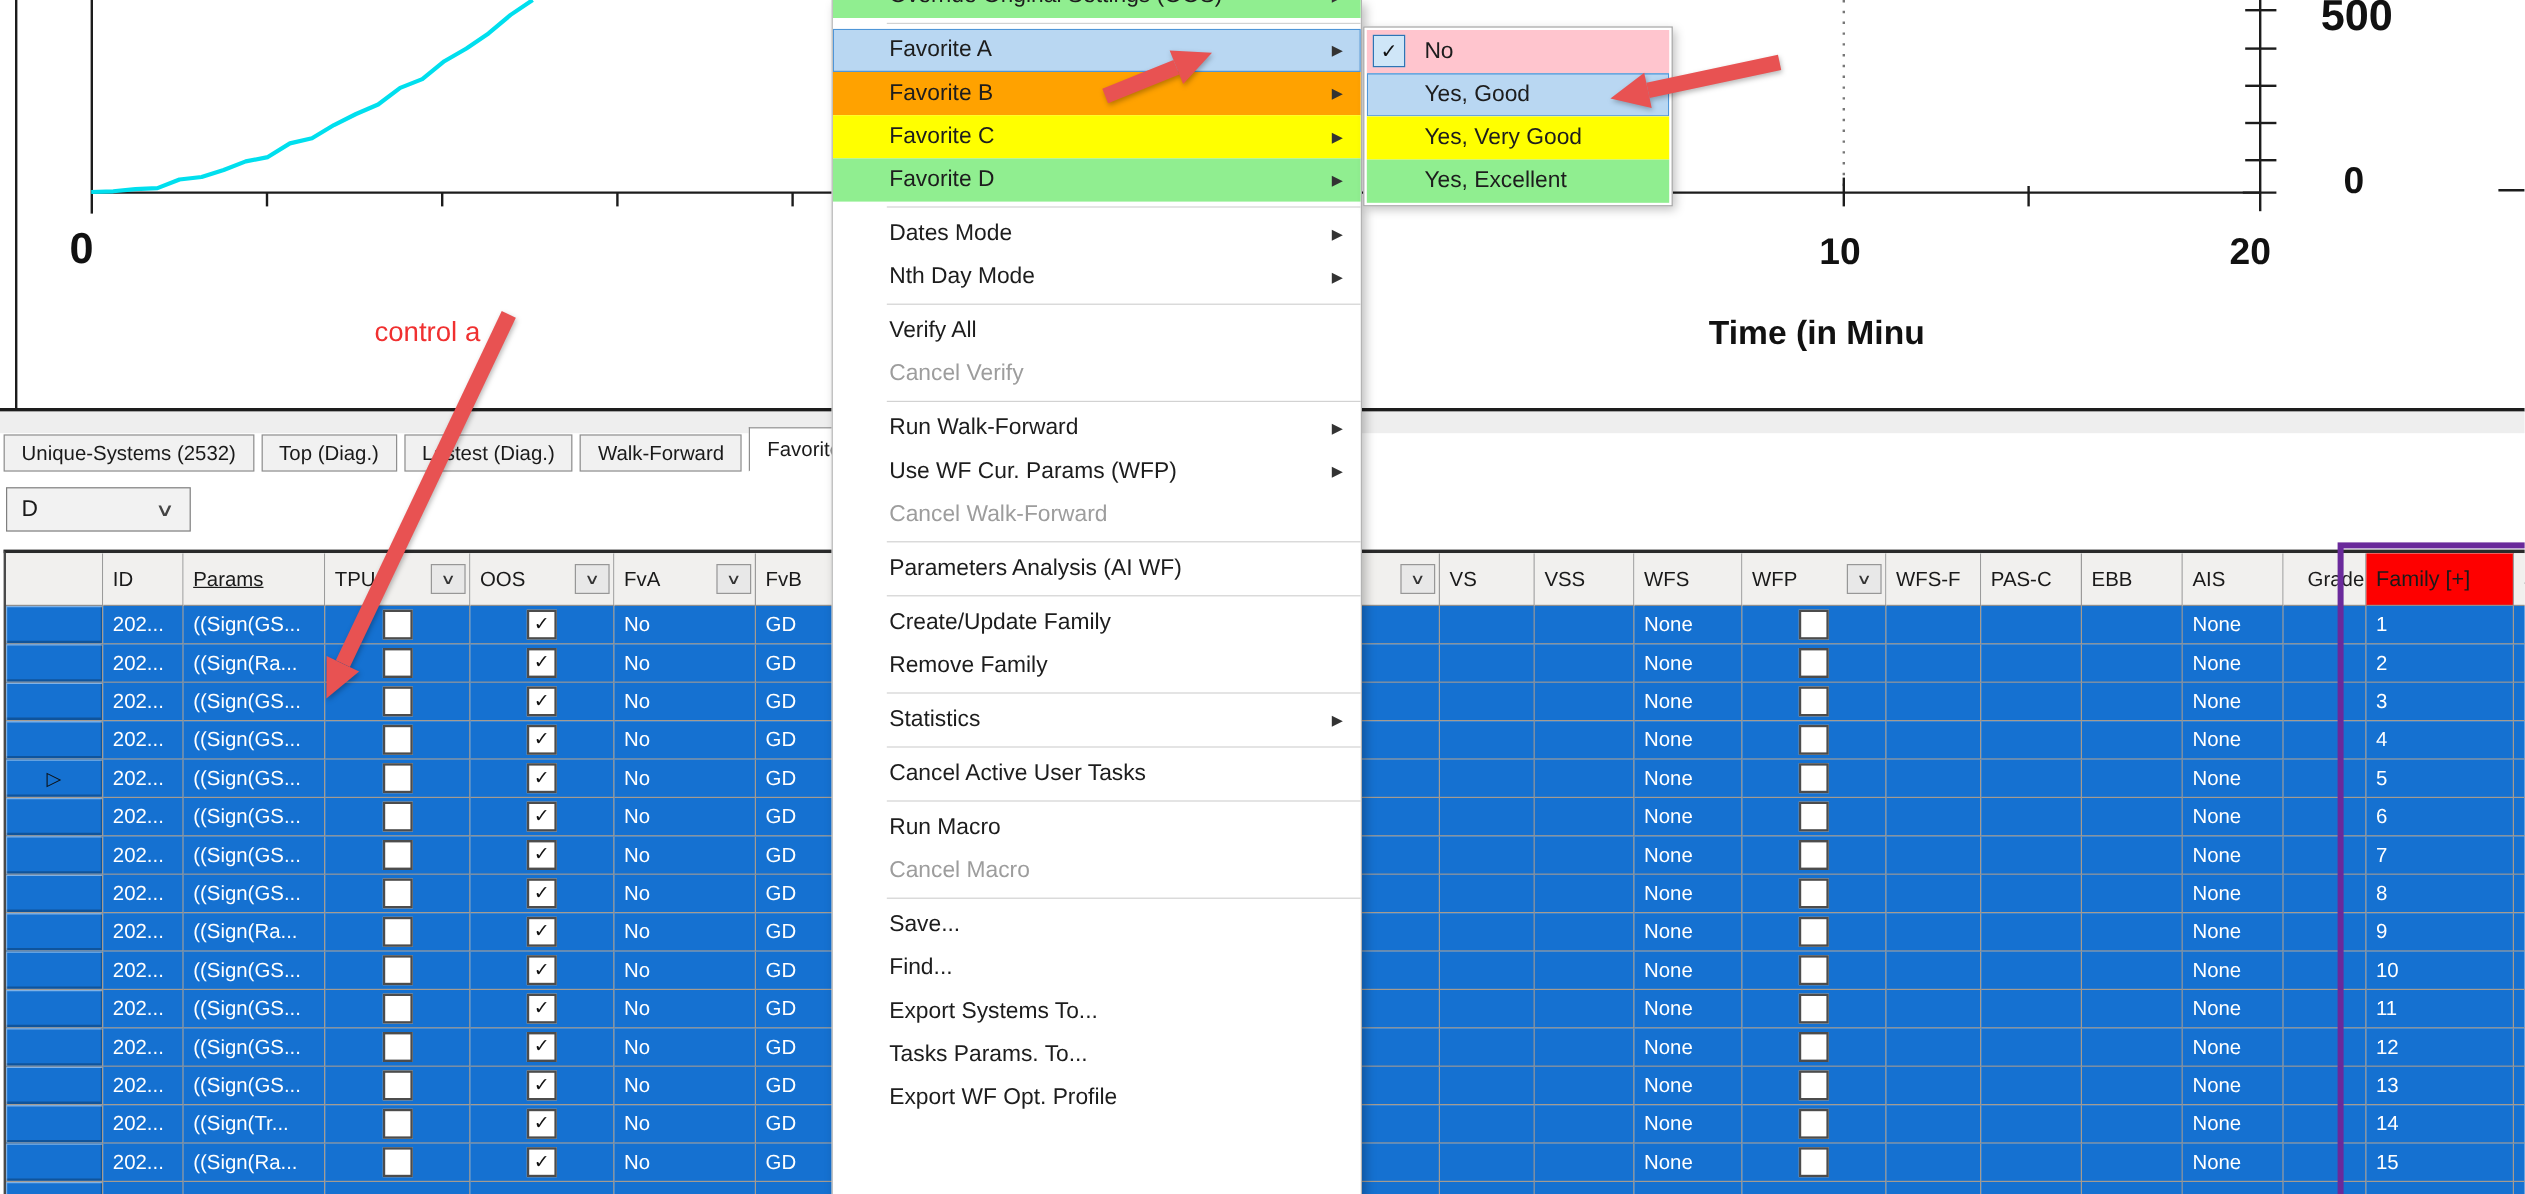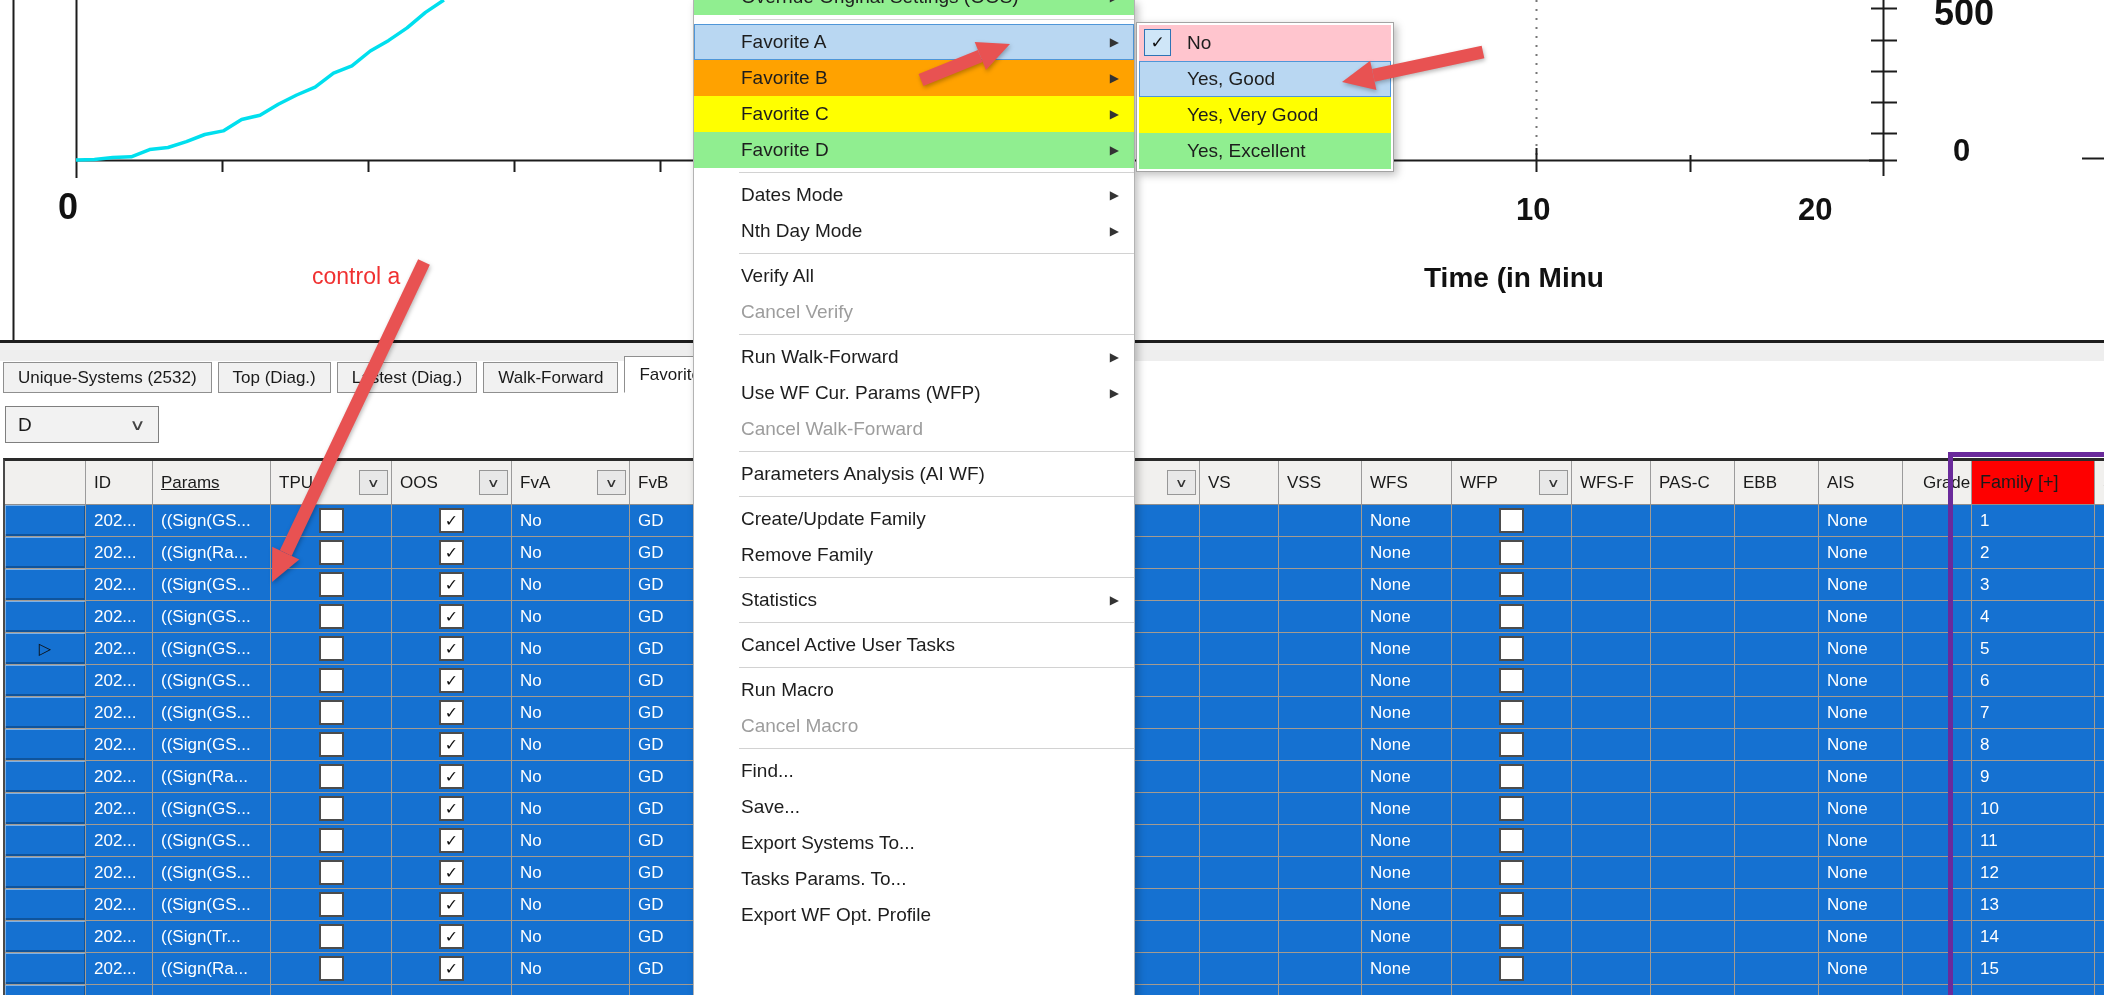--- a/index.html
+++ b/index.html
@@ -6,21 +6,21 @@
   .stage{position:relative;width:2104px;height:995px;overflow:hidden;background:#ffffff;
          font-family:"Liberation Sans",sans-serif;-webkit-font-smoothing:antialiased;}
   svg{display:block;}
 
   
   .chart-panel{position:absolute;left:0;top:0;width:2104px;height:345px;background:#fff;z-index:1;}
   #chart-svg{position:absolute;left:0;top:0;z-index:2;}
   .axis-label{position:absolute;color:#111;font-weight:bold;z-index:3;}
   .xl0{left:58px;top:186px;font-size:36px;}
   .xl10{left:1516px;top:192px;font-size:31px;}
-  .xl20{left:1798px;top:192px;font-size:31px;}
+  .xl20{left:1858px;top:192px;font-size:31px;}
   .yl500{left:1934px;top:-8px;font-size:36px;}
   .yl0{left:1953px;top:133px;font-size:31px;}
   .xtitle{position:absolute;left:1424px;top:262px;font-size:28px;font-weight:bold;color:#111;z-index:3;white-space:nowrap;}
   .ctrl-a{position:absolute;left:312px;top:263px;font-size:23px;z-index:3;white-space:nowrap;}
 
   .black-line{position:absolute;left:0;top:340px;width:2104px;height:3px;background:#1d1d1d;z-index:4;}
   .gray-band{position:absolute;left:0;top:343px;width:2104px;height:18px;background:#eeeeee;z-index:4;}
 
   
   #tabs{position:absolute;left:3px;top:356px;height:37px;display:flex;align-items:flex-end;z-index:6;}
@@ -915,24 +915,24 @@
       </div>
       <div class="msep"></div>
       <div class="mitem">
         <span>Run Macro</span>
       </div>
       <div class="mitem disabled">
         <span>Cancel Macro</span>
       </div>
       <div class="msep"></div>
       <div class="mitem">
+        <span>Save...</span>
+      </div>
+      <div class="mitem">
         <span>Find...</span>
-      </div>
-      <div class="mitem">
-        <span>Save...</span>
       </div>
       <div class="mitem">
         <span>Export Systems To...</span>
       </div>
       <div class="mitem">
         <span>Tasks Params. To...</span>
       </div>
       <div class="mitem">
         <span>Export WF Opt. Profile</span>
       </div>

